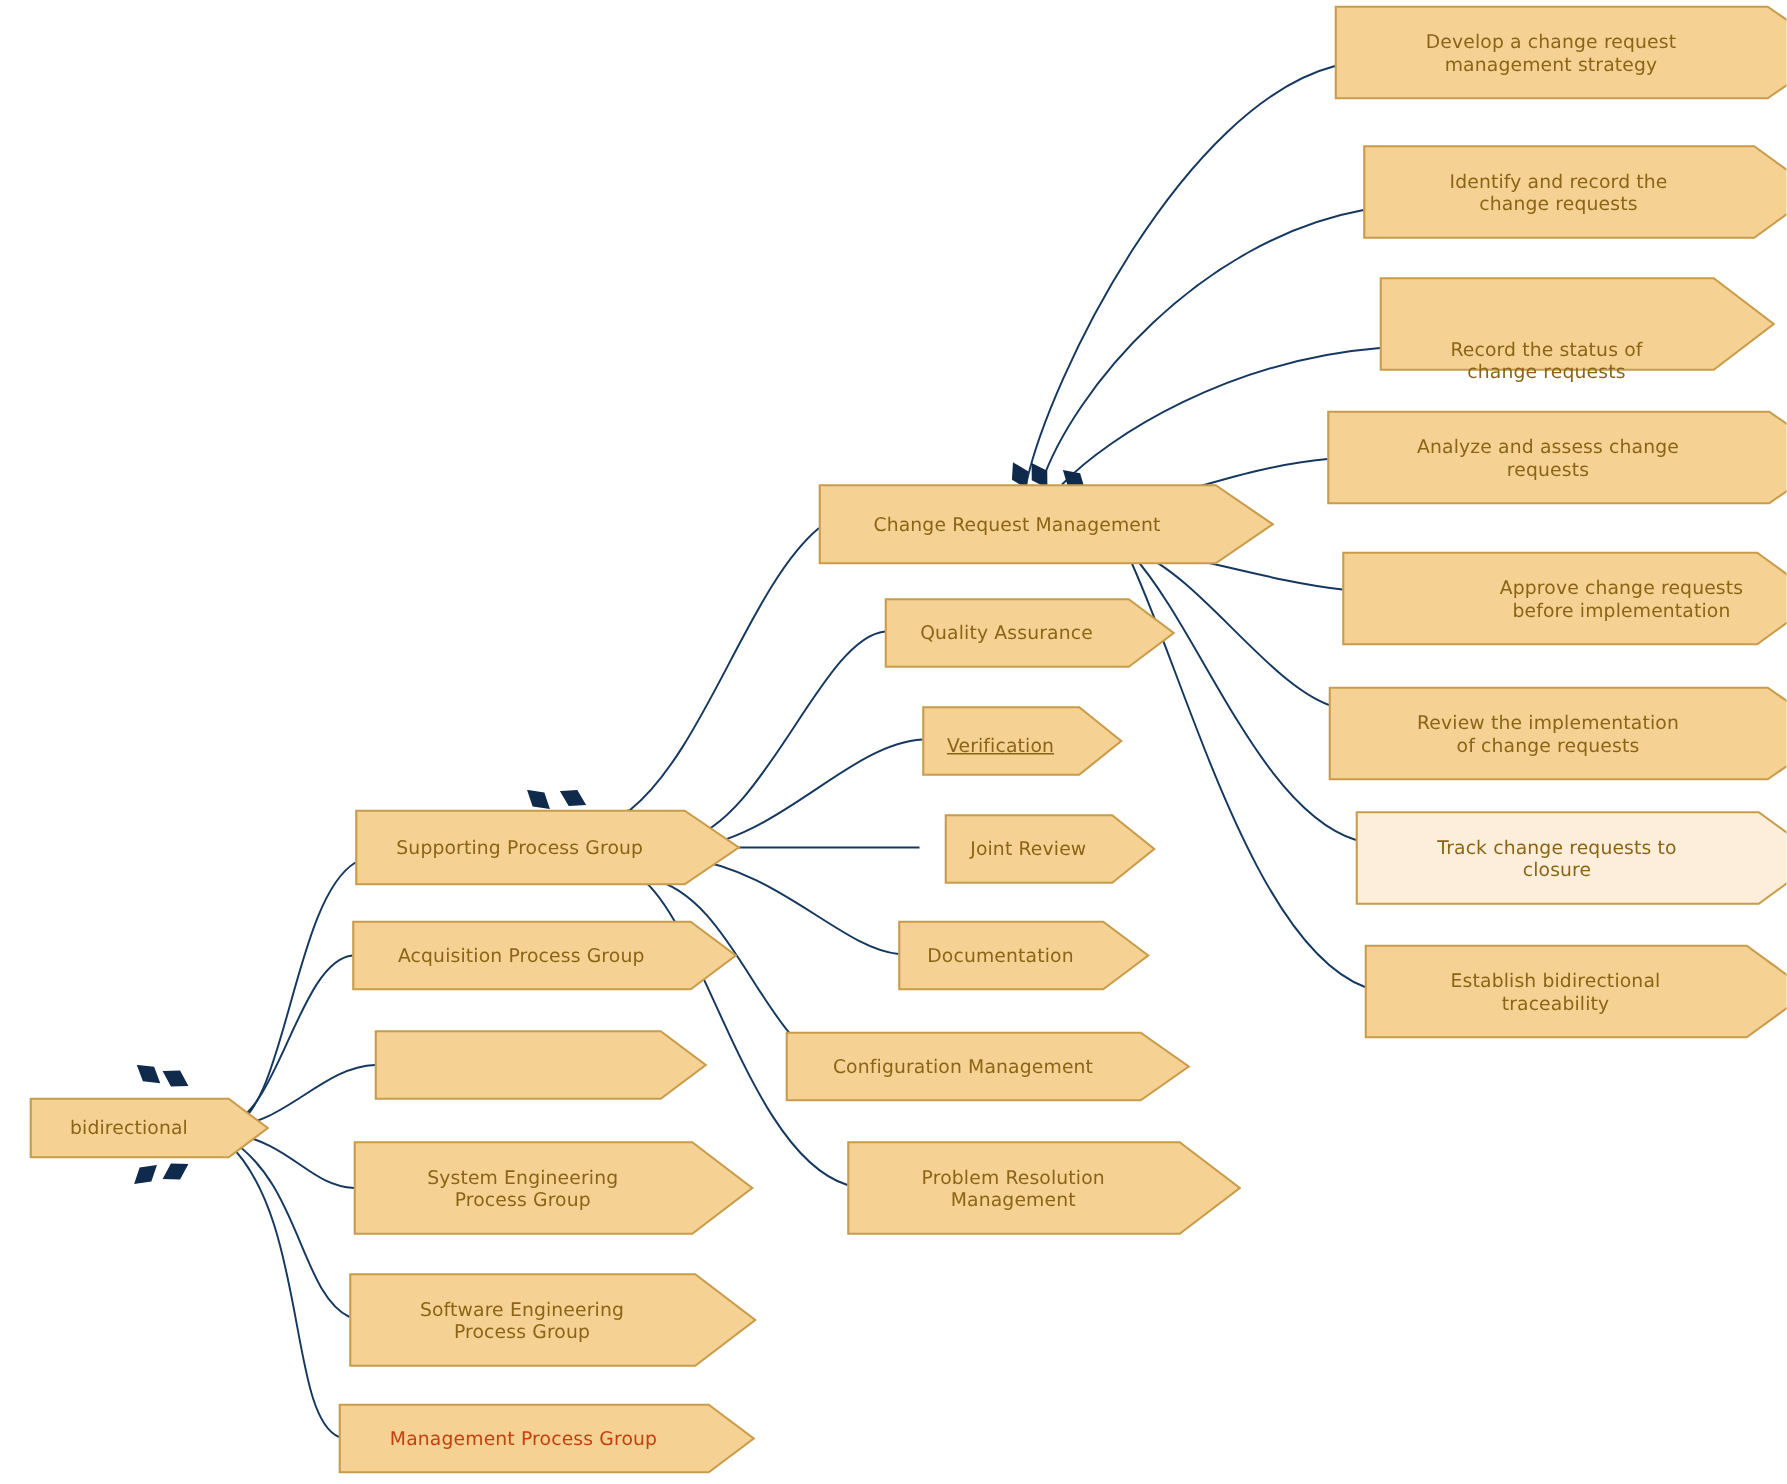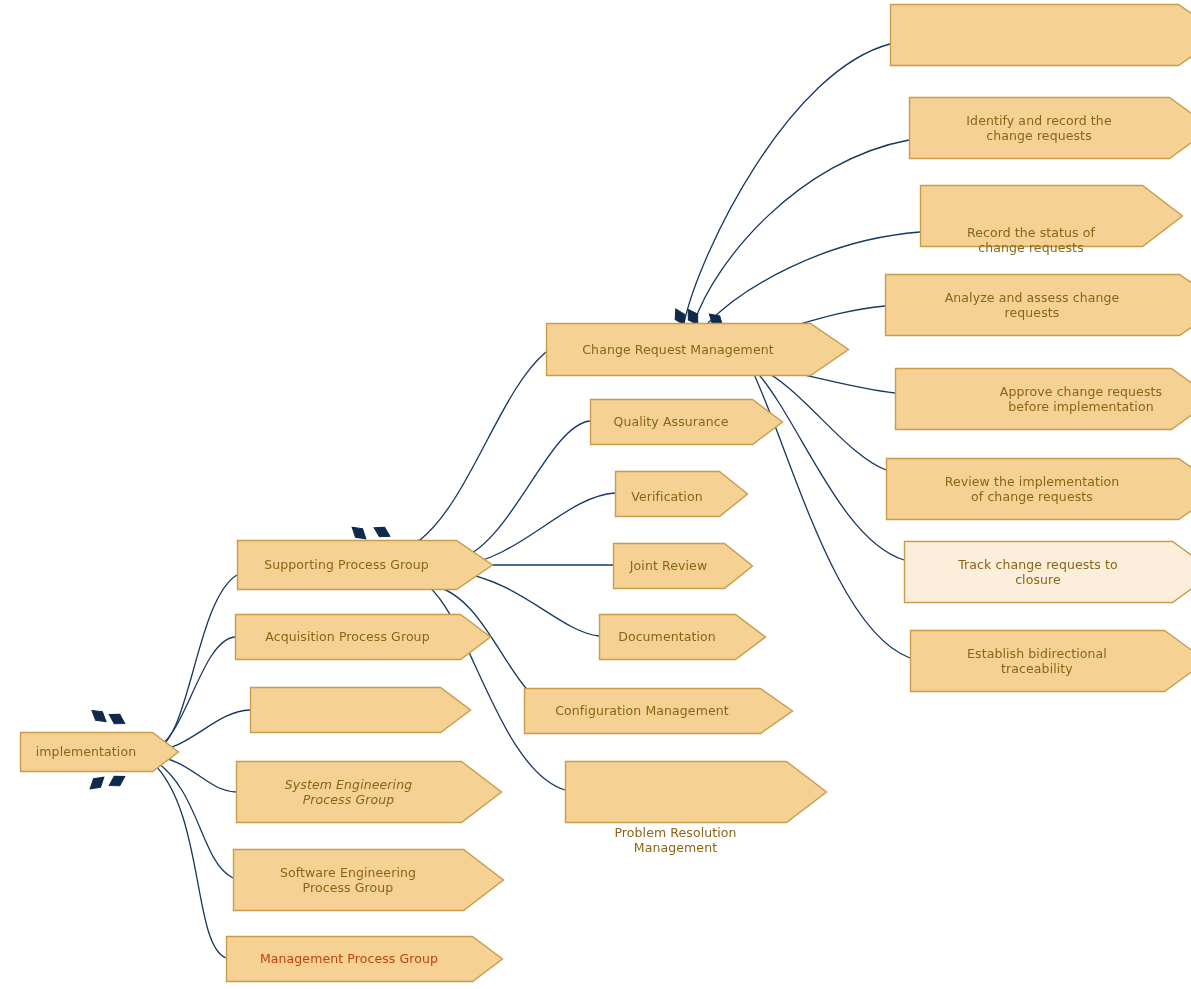--- a/index.html
+++ b/index.html
@@ -105,40 +105,40 @@
         <path d="M -9 0 L 0 -5.5 L 9 0 L 0 5.5 Z" fill="#102a4c" stroke="#102a4c" stroke-width="1"></path>
       </g>
       <g transform="translate(766,366) rotate(-8)">
         <path d="M -9 0 L 0 -5.5 L 9 0 L 0 5.5 Z" fill="#102a4c" stroke="#102a4c" stroke-width="1"></path>
       </g>
     </svg>
 <div class="node" style="left: 20px; top: 732px; width: 158px; height: 39px;">
       <svg width="160" height="41" viewBox="0 0 160 41">
         <path d="M 0.5 0.5 L 132.5 0.5 L 158.5 20 L 132.5 39.5 L 0.5 39.5 Z" fill="#f5d193" stroke="#c89c4a" stroke-width="1.4"></path>
       </svg>
-      <div class="label" style="width: 132px; height: 39px; color: rgb(138, 101, 22);">implementation</div>
+      <div class="label" style="width: 132px; height: 39px; color: rgb(138, 101, 22);">bidirectional</div>
     </div>
     <div class="node" style="left: 235px; top: 614px; width: 255px; height: 45px;">
       <svg width="257" height="47" viewBox="0 0 257 47">
         <path d="M 0.5 0.5 L 225.5 0.5 L 255.5 23 L 225.5 45.5 L 0.5 45.5 Z" fill="#f5d193" stroke="#c89c4a" stroke-width="1.4"></path>
       </svg>
       <div class="label" style="width: 225px; height: 45px; color: rgb(138, 101, 22);">Acquisition Process Group</div>
     </div>
     <div class="node" style="left: 237px; top: 540px; width: 255px; height: 49px;">
       <svg width="257" height="51" viewBox="0 0 257 51">
         <path d="M 0.5 0.5 L 219.5 0.5 L 255.5 25 L 219.5 49.5 L 0.5 49.5 Z" fill="#f5d193" stroke="#c89c4a" stroke-width="1.4"></path>
       </svg>
       <div class="label" style="width: 219px; height: 49px; color: rgb(138, 101, 22);">Supporting Process Group</div>
     </div>
     <div class="node" style="left: 250px; top: 687px; width: 220px; height: 45px;">
       <svg width="222" height="47" viewBox="0 0 222 47">
         <path d="M 0.5 0.5 L 190.5 0.5 L 220.5 23 L 190.5 45.5 L 0.5 45.5 Z" fill="#f5d193" stroke="#c89c4a" stroke-width="1.4"></path>
       </svg>
     </div>
-    <div class="node" style="left: 236px; top: 761px; width: 265px; height: 61px; font-style: italic;">
+    <div class="node" style="left: 236px; top: 761px; width: 265px; height: 61px;">
       <svg width="267" height="63" viewBox="0 0 267 63">
         <path d="M 0.5 0.5 L 225.5 0.5 L 265.5 31 L 225.5 61.5 L 0.5 61.5 Z" fill="#f5d193" stroke="#c89c4a" stroke-width="1.4"></path>
       </svg>
       <div class="label" style="width: 225px; height: 61px; color: rgb(138, 101, 22);">System Engineering
 Process Group</div>
     </div>
     <div class="node" style="left: 233px; top: 849px; width: 270px; height: 61px; padding-left: 43px;">
       <svg width="272" height="63" viewBox="0 0 272 63">
         <path d="M 0.5 0.5 L 230.5 0.5 L 270.5 31 L 230.5 61.5 L 0.5 61.5 Z" fill="#f5d193" stroke="#c89c4a" stroke-width="1.4"></path>
       </svg>
@@ -160,23 +160,23 @@
     <div class="node" style="left: 590px; top: 399px; width: 192px; height: 45px;">
       <svg width="194" height="47" viewBox="0 0 194 47">
         <path d="M 0.5 0.5 L 162.5 0.5 L 192.5 23 L 162.5 45.5 L 0.5 45.5 Z" fill="#f5d193" stroke="#c89c4a" stroke-width="1.4"></path>
       </svg>
       <div class="label" style="width: 162px; height: 45px; color: rgb(138, 101, 22);">Quality Assurance</div>
     </div>
     <div class="node" style="left: 615px; top: 471px; width: 132px; height: 45px;">
       <svg width="134" height="47" viewBox="0 0 134 47">
         <path d="M 0.5 0.5 L 104.5 0.5 L 132.5 23 L 104.5 45.5 L 0.5 45.5 Z" fill="#f5d193" stroke="#c89c4a" stroke-width="1.4"></path>
       </svg>
-      <div class="label" style="width: 104px; height: 50px; color: rgb(138, 101, 22);">Verification</div>
-    </div>
-    <div class="node" style="left: 613px; top: 543px; width: 139px; height: 45px;">
+      <div class="label" style="width: 104px; height: 50px; color: rgb(138, 101, 22); text-decoration: underline;">Verification</div>
+    </div>
+    <div class="node" style="left: 630px; top: 543px; width: 139px; height: 45px;">
       <svg width="141" height="47" viewBox="0 0 141 47">
         <path d="M 0.5 0.5 L 111.5 0.5 L 139.5 23 L 111.5 45.5 L 0.5 45.5 Z" fill="#f5d193" stroke="#c89c4a" stroke-width="1.4"></path>
       </svg>
       <div class="label" style="width: 111px; height: 45px; color: rgb(138, 101, 22);">Joint Review</div>
     </div>
     <div class="node" style="left: 599px; top: 614px; width: 166px; height: 45px;">
       <svg width="168" height="47" viewBox="0 0 168 47">
         <path d="M 0.5 0.5 L 136.5 0.5 L 166.5 23 L 136.5 45.5 L 0.5 45.5 Z" fill="#f5d193" stroke="#c89c4a" stroke-width="1.4"></path>
       </svg>
       <div class="label" style="width: 136px; height: 45px; color: rgb(138, 101, 22);">Documentation</div>
@@ -184,27 +184,29 @@
     <div class="node" style="left: 524px; top: 688px; width: 268px; height: 45px;">
       <svg width="270" height="47" viewBox="0 0 270 47">
         <path d="M 0.5 0.5 L 236.5 0.5 L 268.5 23 L 236.5 45.5 L 0.5 45.5 Z" fill="#f5d193" stroke="#c89c4a" stroke-width="1.4"></path>
       </svg>
       <div class="label" style="width: 236px; height: 45px; color: rgb(138, 101, 22);">Configuration Management</div>
     </div>
     <div class="node" style="left: 565px; top: 761px; width: 261px; height: 61px;">
       <svg width="263" height="63" viewBox="0 0 263 63">
         <path d="M 0.5 0.5 L 221.5 0.5 L 261.5 31 L 221.5 61.5 L 0.5 61.5 Z" fill="#f5d193" stroke="#c89c4a" stroke-width="1.4"></path>
       </svg>
-      <div class="label" style="width: 221px; height: 61px; color: rgb(138, 101, 22); margin-top: 48px;">Problem Resolution
+      <div class="label" style="width: 221px; height: 61px; color: rgb(138, 101, 22);">Problem Resolution
 Management</div>
     </div>
     <div class="node" style="left: 890px; top: 4px; width: 332px; height: 61px;">
       <svg width="334" height="63" viewBox="0 0 334 63">
         <path d="M 0.5 0.5 L 288.5 0.5 L 332.5 31 L 288.5 61.5 L 0.5 61.5 Z" fill="#f5d193" stroke="#c89c4a" stroke-width="1.4"></path>
       </svg>
+      <div class="label" style="width: 288px; height: 61px; color: rgb(138, 101, 22);">Develop a change request
+management strategy</div>
     </div>
     <div class="node" style="left: 909px; top: 97px; width: 302px; height: 61px;">
       <svg width="304" height="63" viewBox="0 0 304 63">
         <path d="M 0.5 0.5 L 260.5 0.5 L 302.5 31 L 260.5 61.5 L 0.5 61.5 Z" fill="#f5d193" stroke="#c89c4a" stroke-width="1.4"></path>
       </svg>
       <div class="label" style="width: 260px; height: 61px; color: rgb(138, 101, 22);">Identify and record the
 change requests</div>
     </div>
     <div class="node" style="left: 920px; top: 185px; width: 262px; height: 61px;">
       <svg width="264" height="63" viewBox="0 0 264 63">

